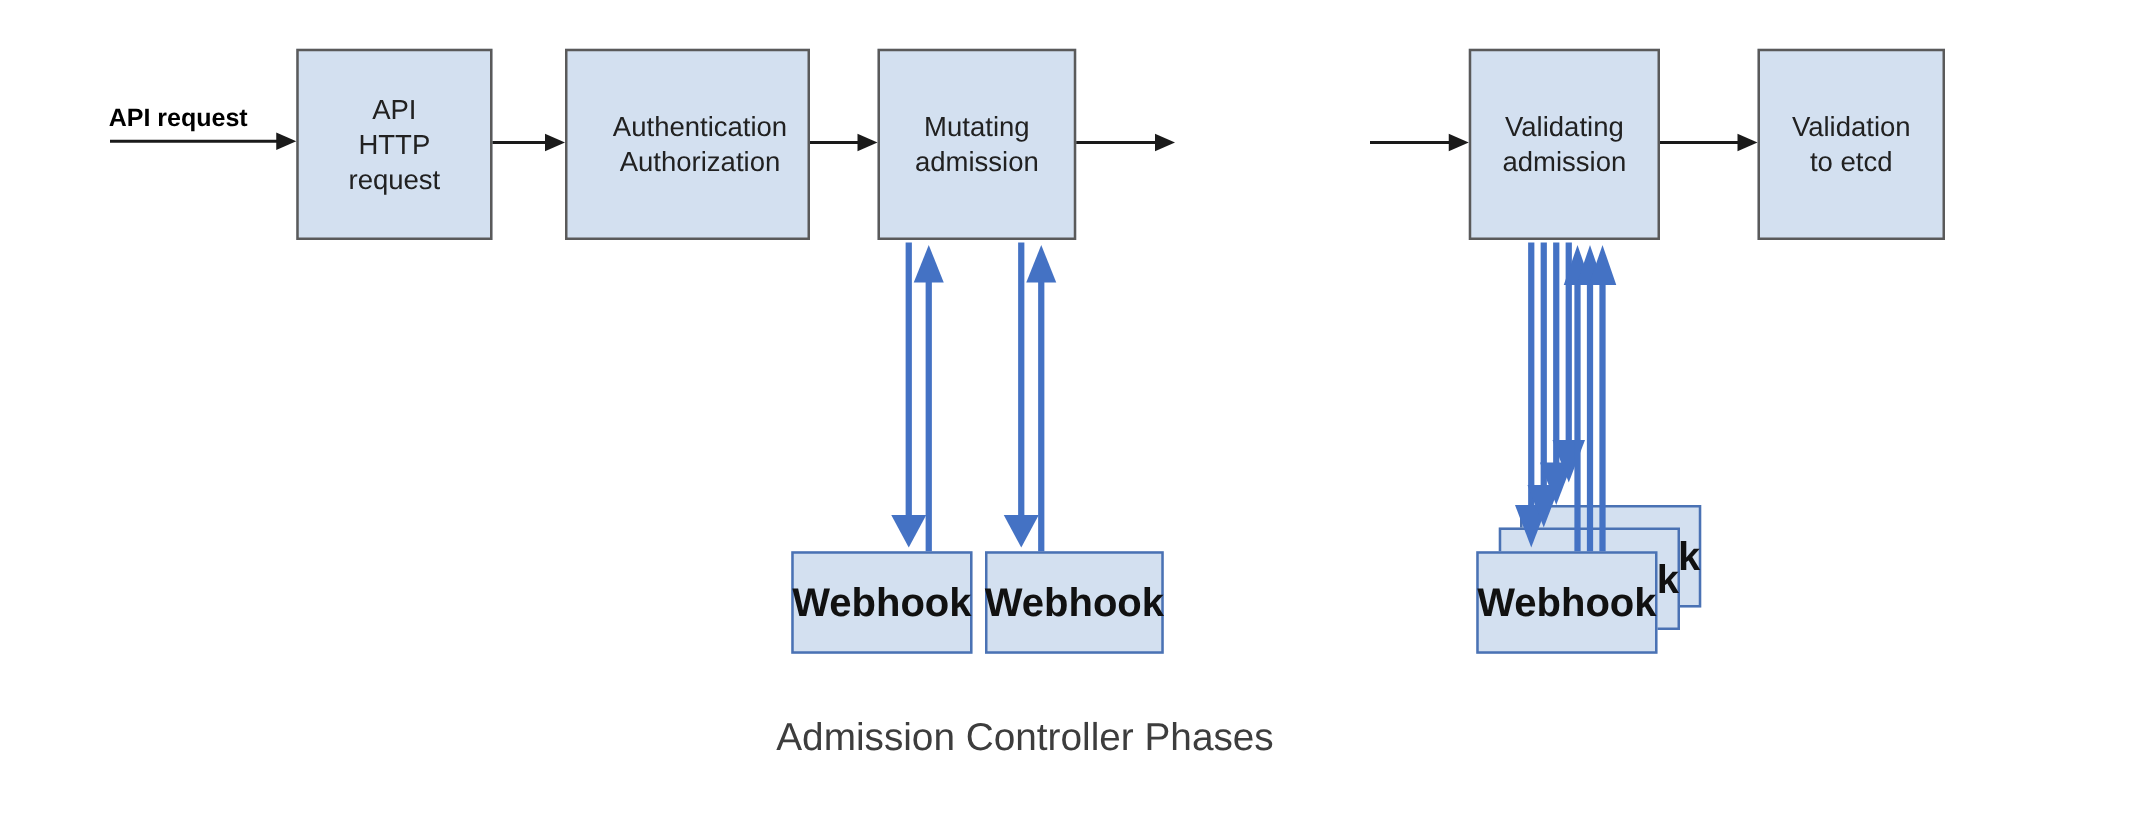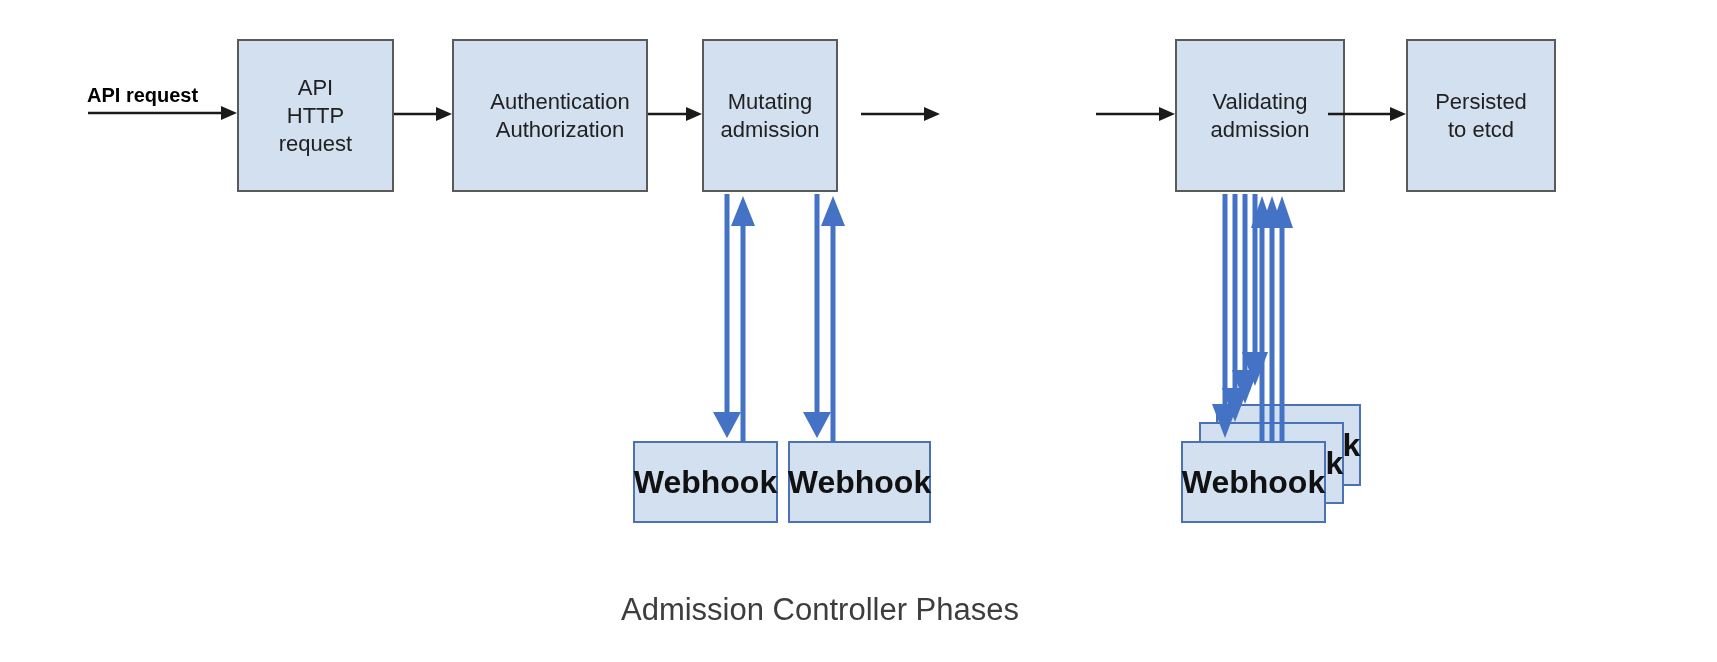--- a/index.html
+++ b/index.html
@@ -56,21 +56,21 @@
     left: 87px;
     top: 84px;
     font-size: 20px;
     font-weight: bold;
     color: #000000;
     white-space: nowrap;
   }
   .caption {
     position: absolute;
     left: 600px;
-    top: 592px;
+    top: 572px;
     width: 440px;
     text-align: center;
     font-size: 31px;
     color: var(--caption-text);
     white-space: nowrap;
   }
   svg.overlay {
     position: absolute;
     left: 0;
     top: 0;
@@ -89,25 +89,25 @@
 
 <div class="stage">
 
   <div class="api-request-label">API request</div>
 
   <div class="phase-box" style="left:237px; width:157px;">API
 HTTP
 request</div>
   <div class="phase-box" style="left:452px; width:196px;padding-left:20px;">Authentication
 Authorization</div>
-  <div class="phase-box" style="left:702px; width:136px;">Mutating
+  <div class="phase-box" style="left:702px; width:159px;">Mutating
 admission</div>
-  <div class="phase-box" style="left:1175px; width:170px;">Validating
+  <div class="phase-box" style="left:1175px; width:153px;">Validating
 admission</div>
-  <div class="phase-box" style="left:1406px; width:150px;">Persisted
+  <div class="phase-box" style="left:1406px; width:150px;">Validation
 to etcd</div>
 
   <div class="webhook-box" style="left:633px; top:441px;">Webhook</div>
   <div class="webhook-box" style="left:788px; top:441px; width:143px;">Webhook</div>
 
   <div class="webhook-box z1" style="left:1216px; top:404px;">Webhook</div>
   <div class="webhook-box z2" style="left:1199px; top:422px;">Webhook</div>
   <div class="webhook-box z3" style="left:1181px; top:441px;">Webhook</div>
 
   <div class="caption">Admission Controller Phases</div>

